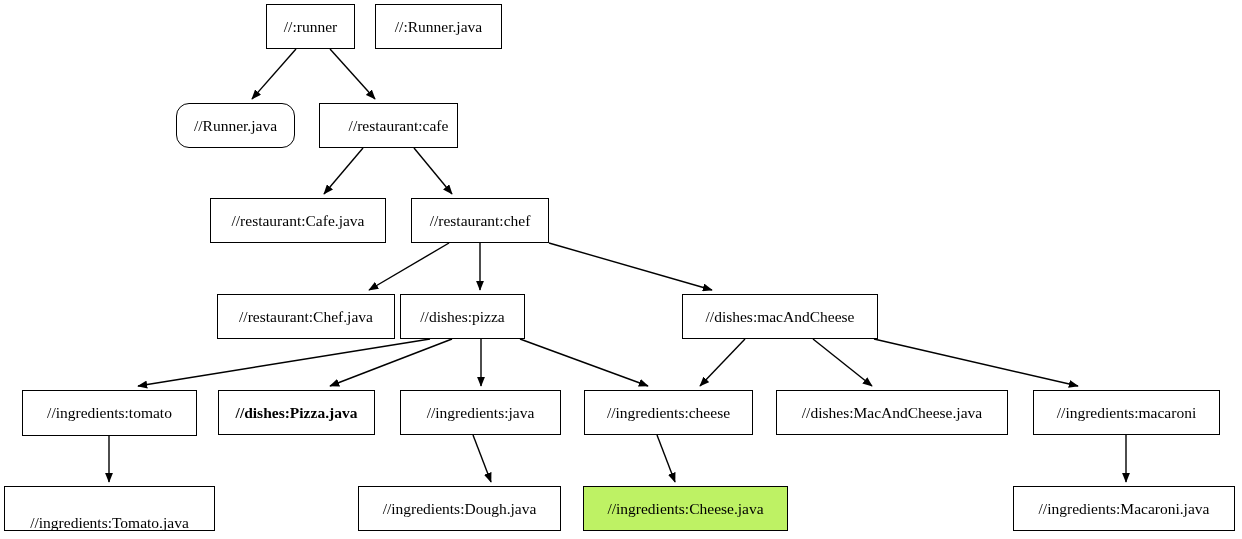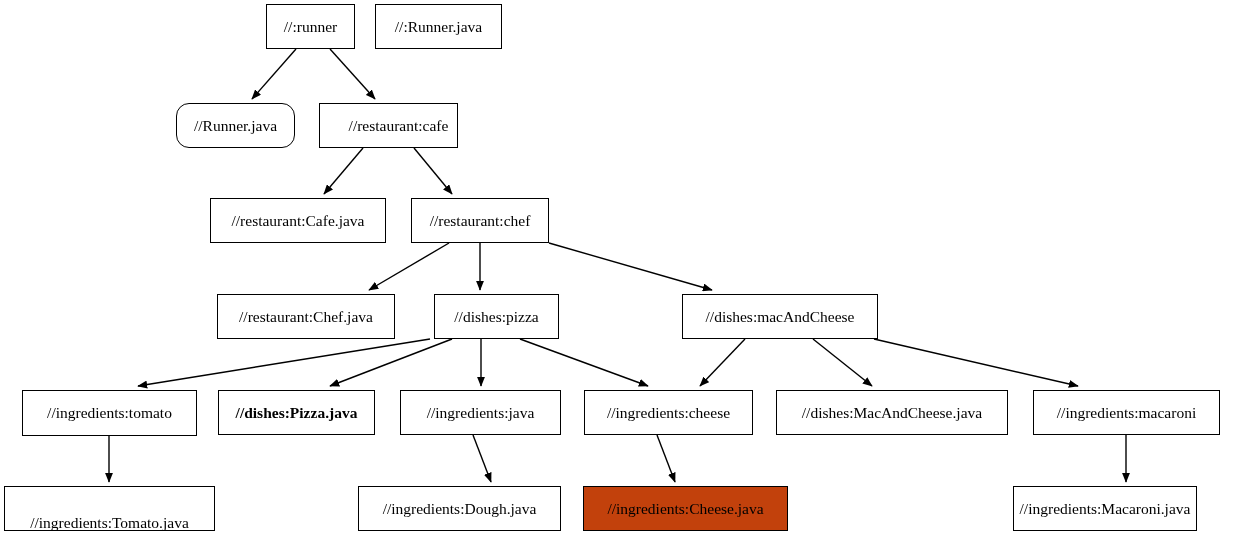--- a/index.html
+++ b/index.html
@@ -87,21 +87,21 @@
       </div>
       <div class="gnode" style="left: 210px; top: 198px; width: 176px; height: 45px; border-color: rgb(0, 0, 0); background: rgb(255, 255, 255);">
         <span class="gnode-label">//restaurant:Cafe.java</span>
       </div>
       <div class="gnode" style="left: 411px; top: 198px; width: 138px; height: 45px; border-color: rgb(0, 0, 0); background: rgb(255, 255, 255);">
         <span class="gnode-label">//restaurant:chef</span>
       </div>
       <div class="gnode" style="left: 217px; top: 294px; width: 178px; height: 45px; border-color: rgb(0, 0, 0); background: rgb(255, 255, 255);">
         <span class="gnode-label">//restaurant:Chef.java</span>
       </div>
-      <div class="gnode" style="left: 434px; top: 294px; width: 125px; height: 45px; border-color: rgb(0, 0, 0); background: rgb(255, 255, 255);">
+      <div class="gnode" style="left: 400px; top: 294px; width: 125px; height: 45px; border-color: rgb(0, 0, 0); background: rgb(255, 255, 255);">
         <span class="gnode-label">//dishes:pizza</span>
       </div>
       <div class="gnode" style="left: 682px; top: 294px; width: 196px; height: 45px; border-color: rgb(0, 0, 0); background: rgb(255, 255, 255);">
         <span class="gnode-label">//dishes:macAndCheese</span>
       </div>
       <div class="gnode" style="left: 22px; top: 390px; width: 175px; height: 46px; border-color: rgb(0, 0, 0); background: rgb(255, 255, 255);">
         <span class="gnode-label">//ingredients:tomato</span>
       </div>
       <div class="gnode" style="left: 218px; top: 390px; width: 157px; height: 45px; border-color: rgb(0, 0, 0); background: rgb(255, 255, 255); font-weight: bold;">
         <span class="gnode-label">//dishes:Pizza.java</span>
@@ -117,20 +117,20 @@
       </div>
       <div class="gnode" style="left: 1033px; top: 390px; width: 187px; height: 45px; border-color: rgb(0, 0, 0); background: rgb(255, 255, 255);">
         <span class="gnode-label">//ingredients:macaroni</span>
       </div>
       <div class="gnode" style="left: 4px; top: 486px; width: 211px; height: 45px; border-color: rgb(0, 0, 0); background: rgb(255, 255, 255); align-items: flex-end;">
         <span class="gnode-label">//ingredients:Tomato.java</span>
       </div>
       <div class="gnode" style="left: 358px; top: 486px; width: 203px; height: 45px; border-color: rgb(0, 0, 0); background: rgb(255, 255, 255);">
         <span class="gnode-label">//ingredients:Dough.java</span>
       </div>
-      <div class="gnode" style="left: 583px; top: 486px; width: 205px; height: 45px; border-color: rgb(0, 0, 0); background: #c2410c;">
+      <div class="gnode" style="left: 583px; top: 486px; width: 205px; height: 45px; border-color: rgb(0, 0, 0); background: #bef264;">
         <span class="gnode-label">//ingredients:Cheese.java</span>
       </div>
-      <div class="gnode" style="left: 1013px; top: 486px; width: 184px; height: 45px; border-color: rgb(0, 0, 0); background: rgb(255, 255, 255);">
+      <div class="gnode" style="left: 1013px; top: 486px; width: 222px; height: 45px; border-color: rgb(0, 0, 0); background: rgb(255, 255, 255);">
         <span class="gnode-label">//ingredients:Macaroni.java</span>
       </div>
     </div>
 </div>
 
 </body></html>

